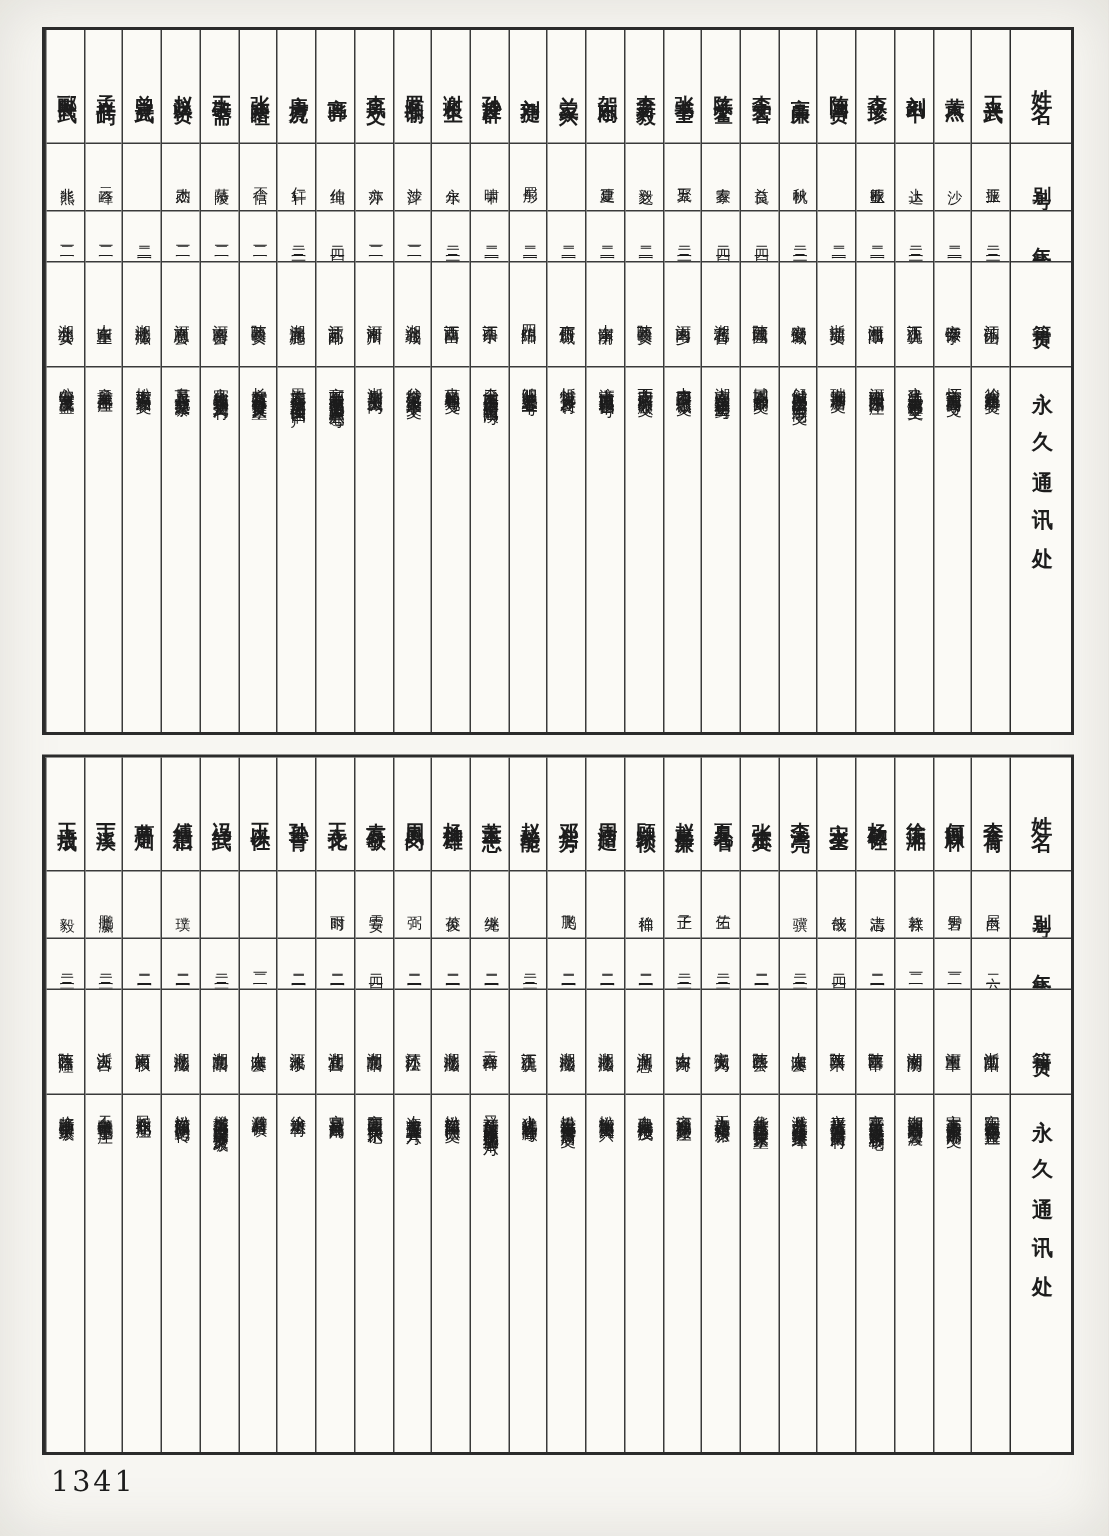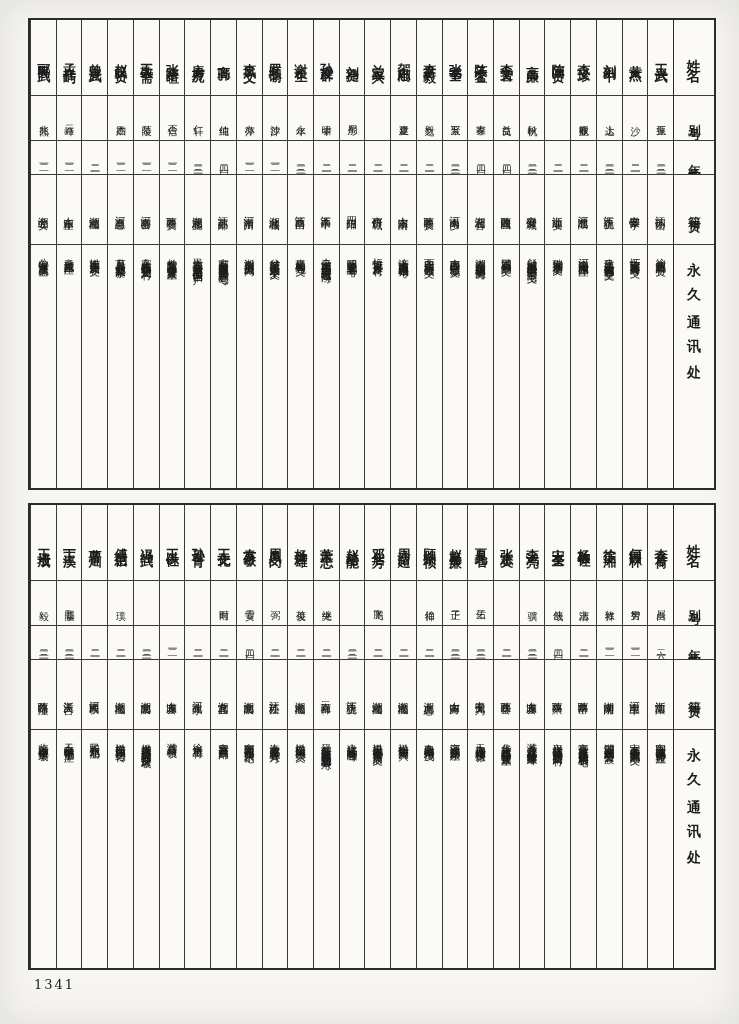--- a/index.html
+++ b/index.html
@@ -64,21 +64,21 @@
   .age-cell .vtext{font-size:10px;letter-spacing:1px;}
   .native-cell .vtext{font-size:10.5px;letter-spacing:1px;}
   .address-cell .vtext{font-size:10.5px;line-height:13px;letter-spacing:1px;max-height:100%;}
   .header-col .vtext{font-weight:700;}
   .hdr-name .vtext{font-size:14px;letter-spacing:10px;}
   .hdr-small .vtext{font-size:12.5px;letter-spacing:4px;}
   .hdr-address .vtext{font-size:14px;letter-spacing:26px;}
   .page-number{
     position:absolute;
     left:34px;top:977px;
-    font-size:13px;
+    font-size:19px;
     letter-spacing:2px;
     color:#1c1c1c;
   }
 </style>
 </head>
 <body>
 
 <div class="page">
 
   <div class="dtable dtable-top">

